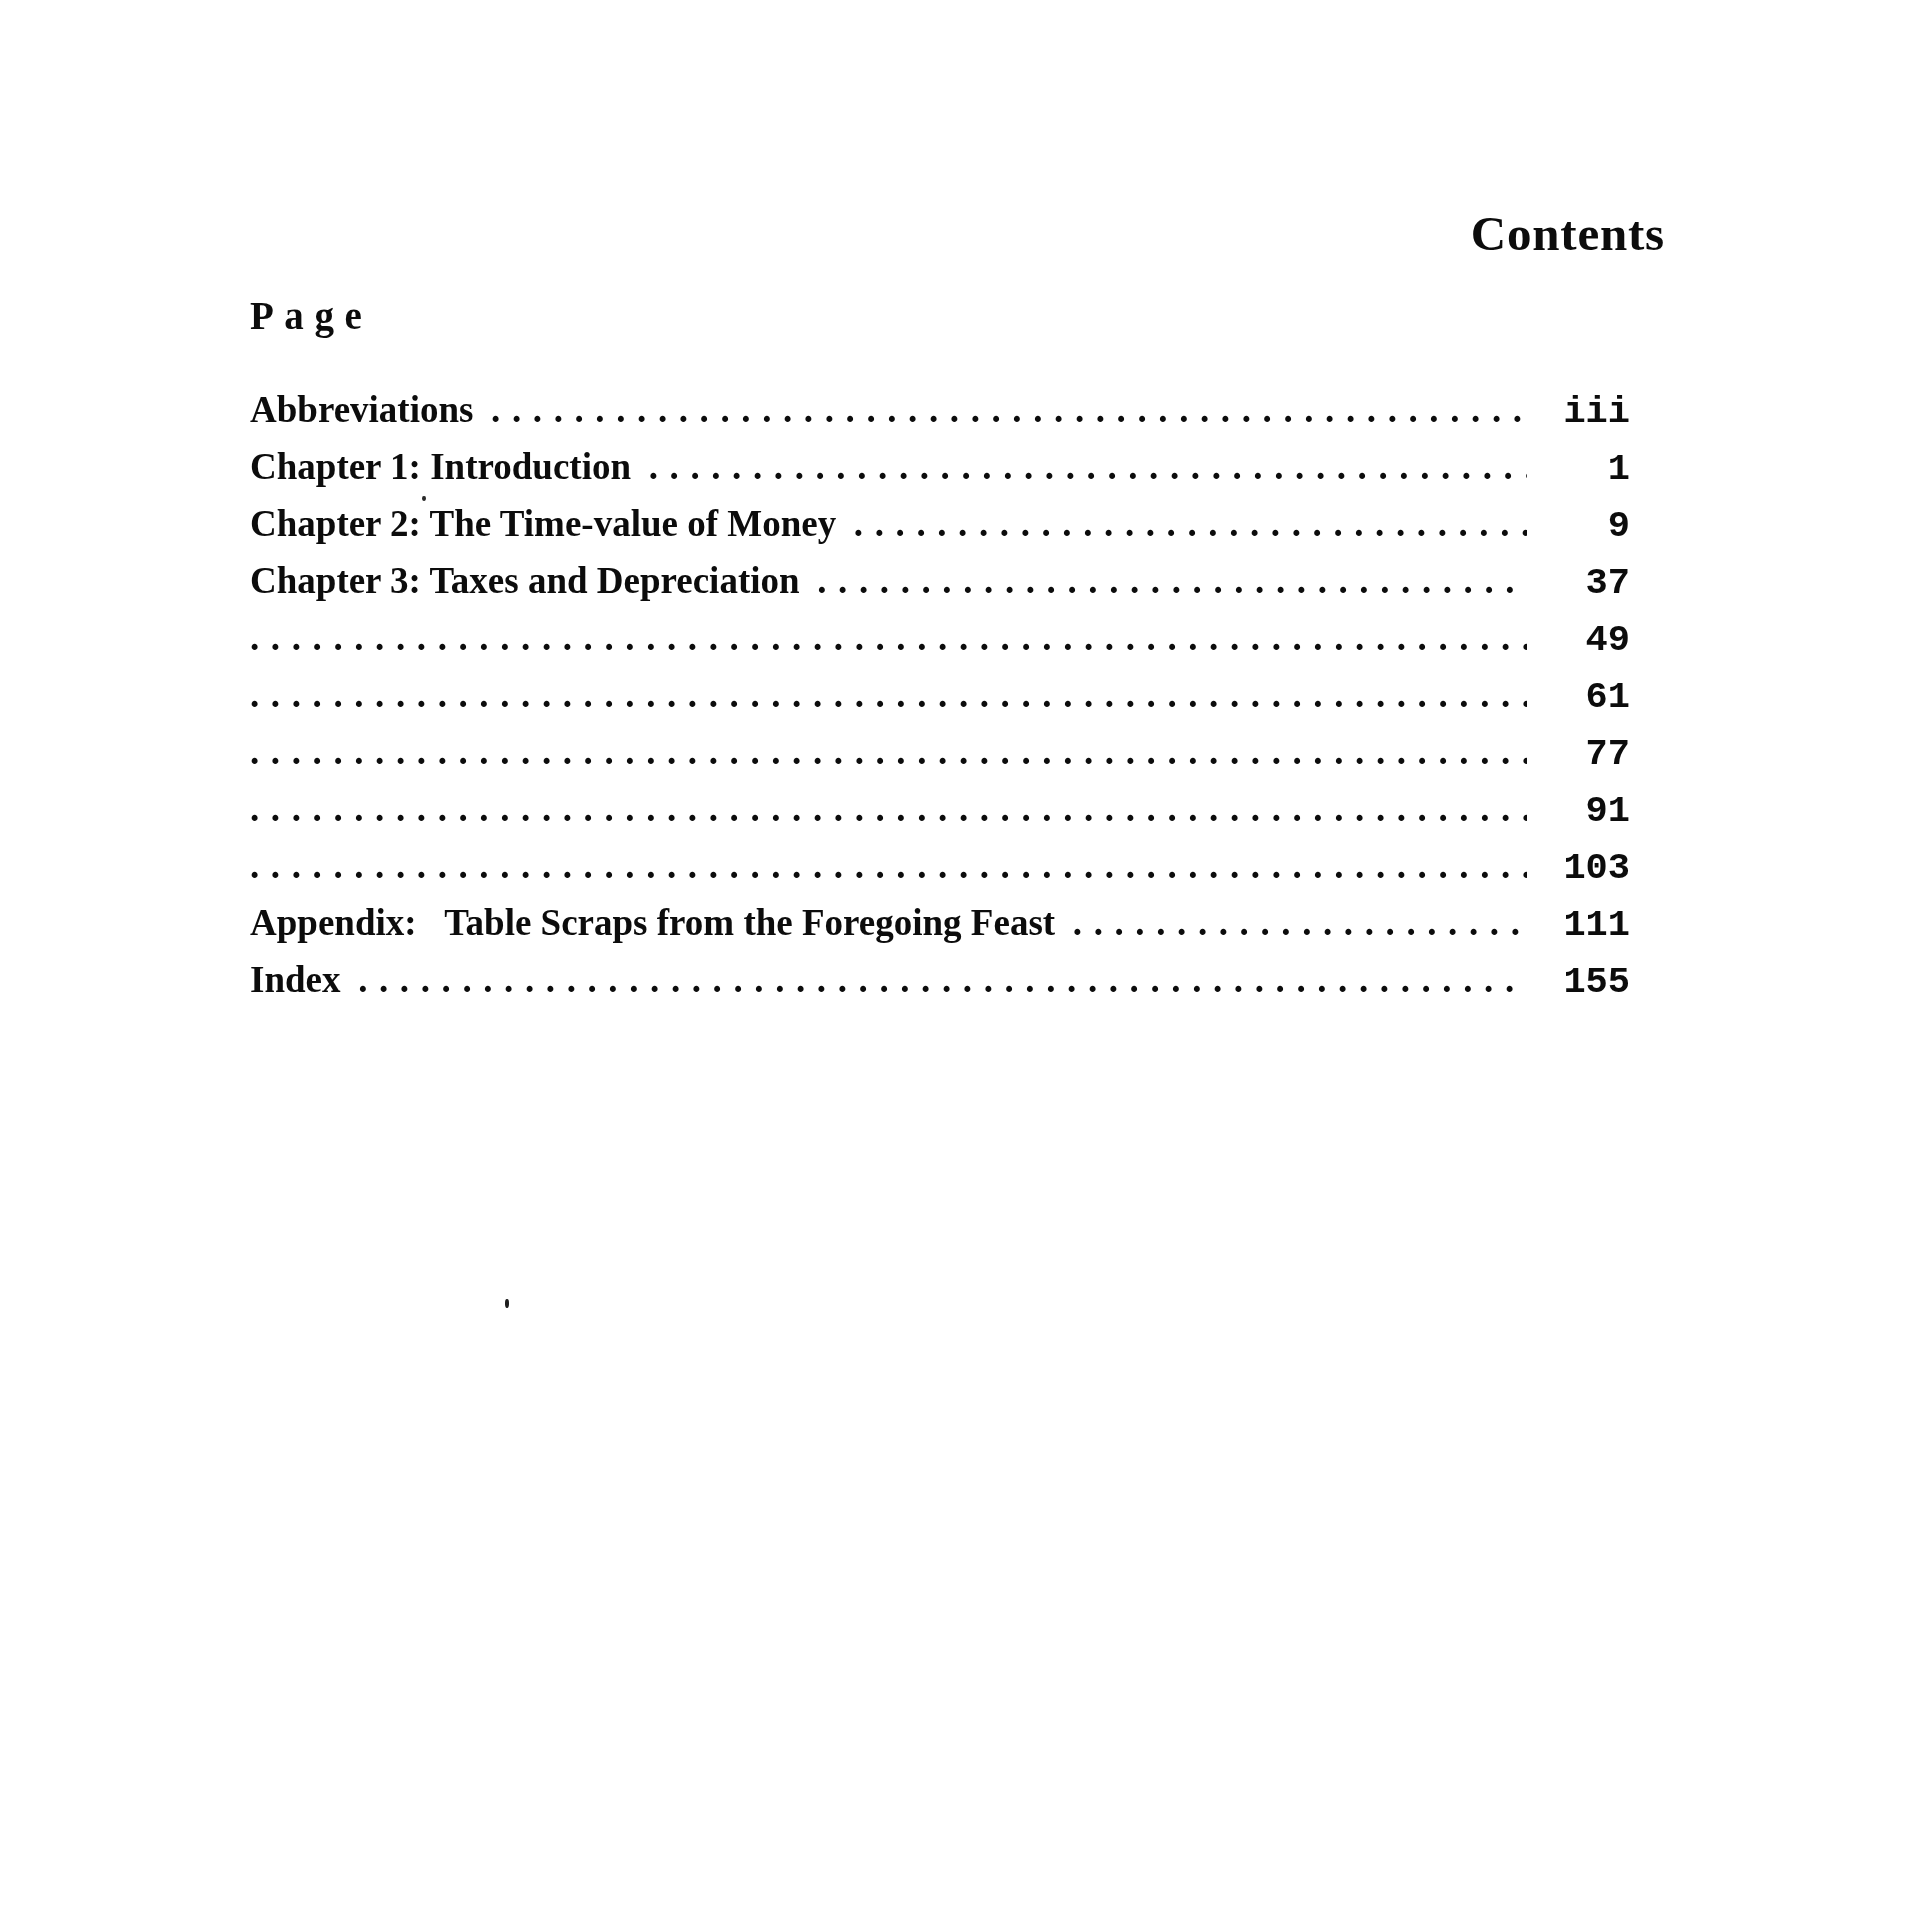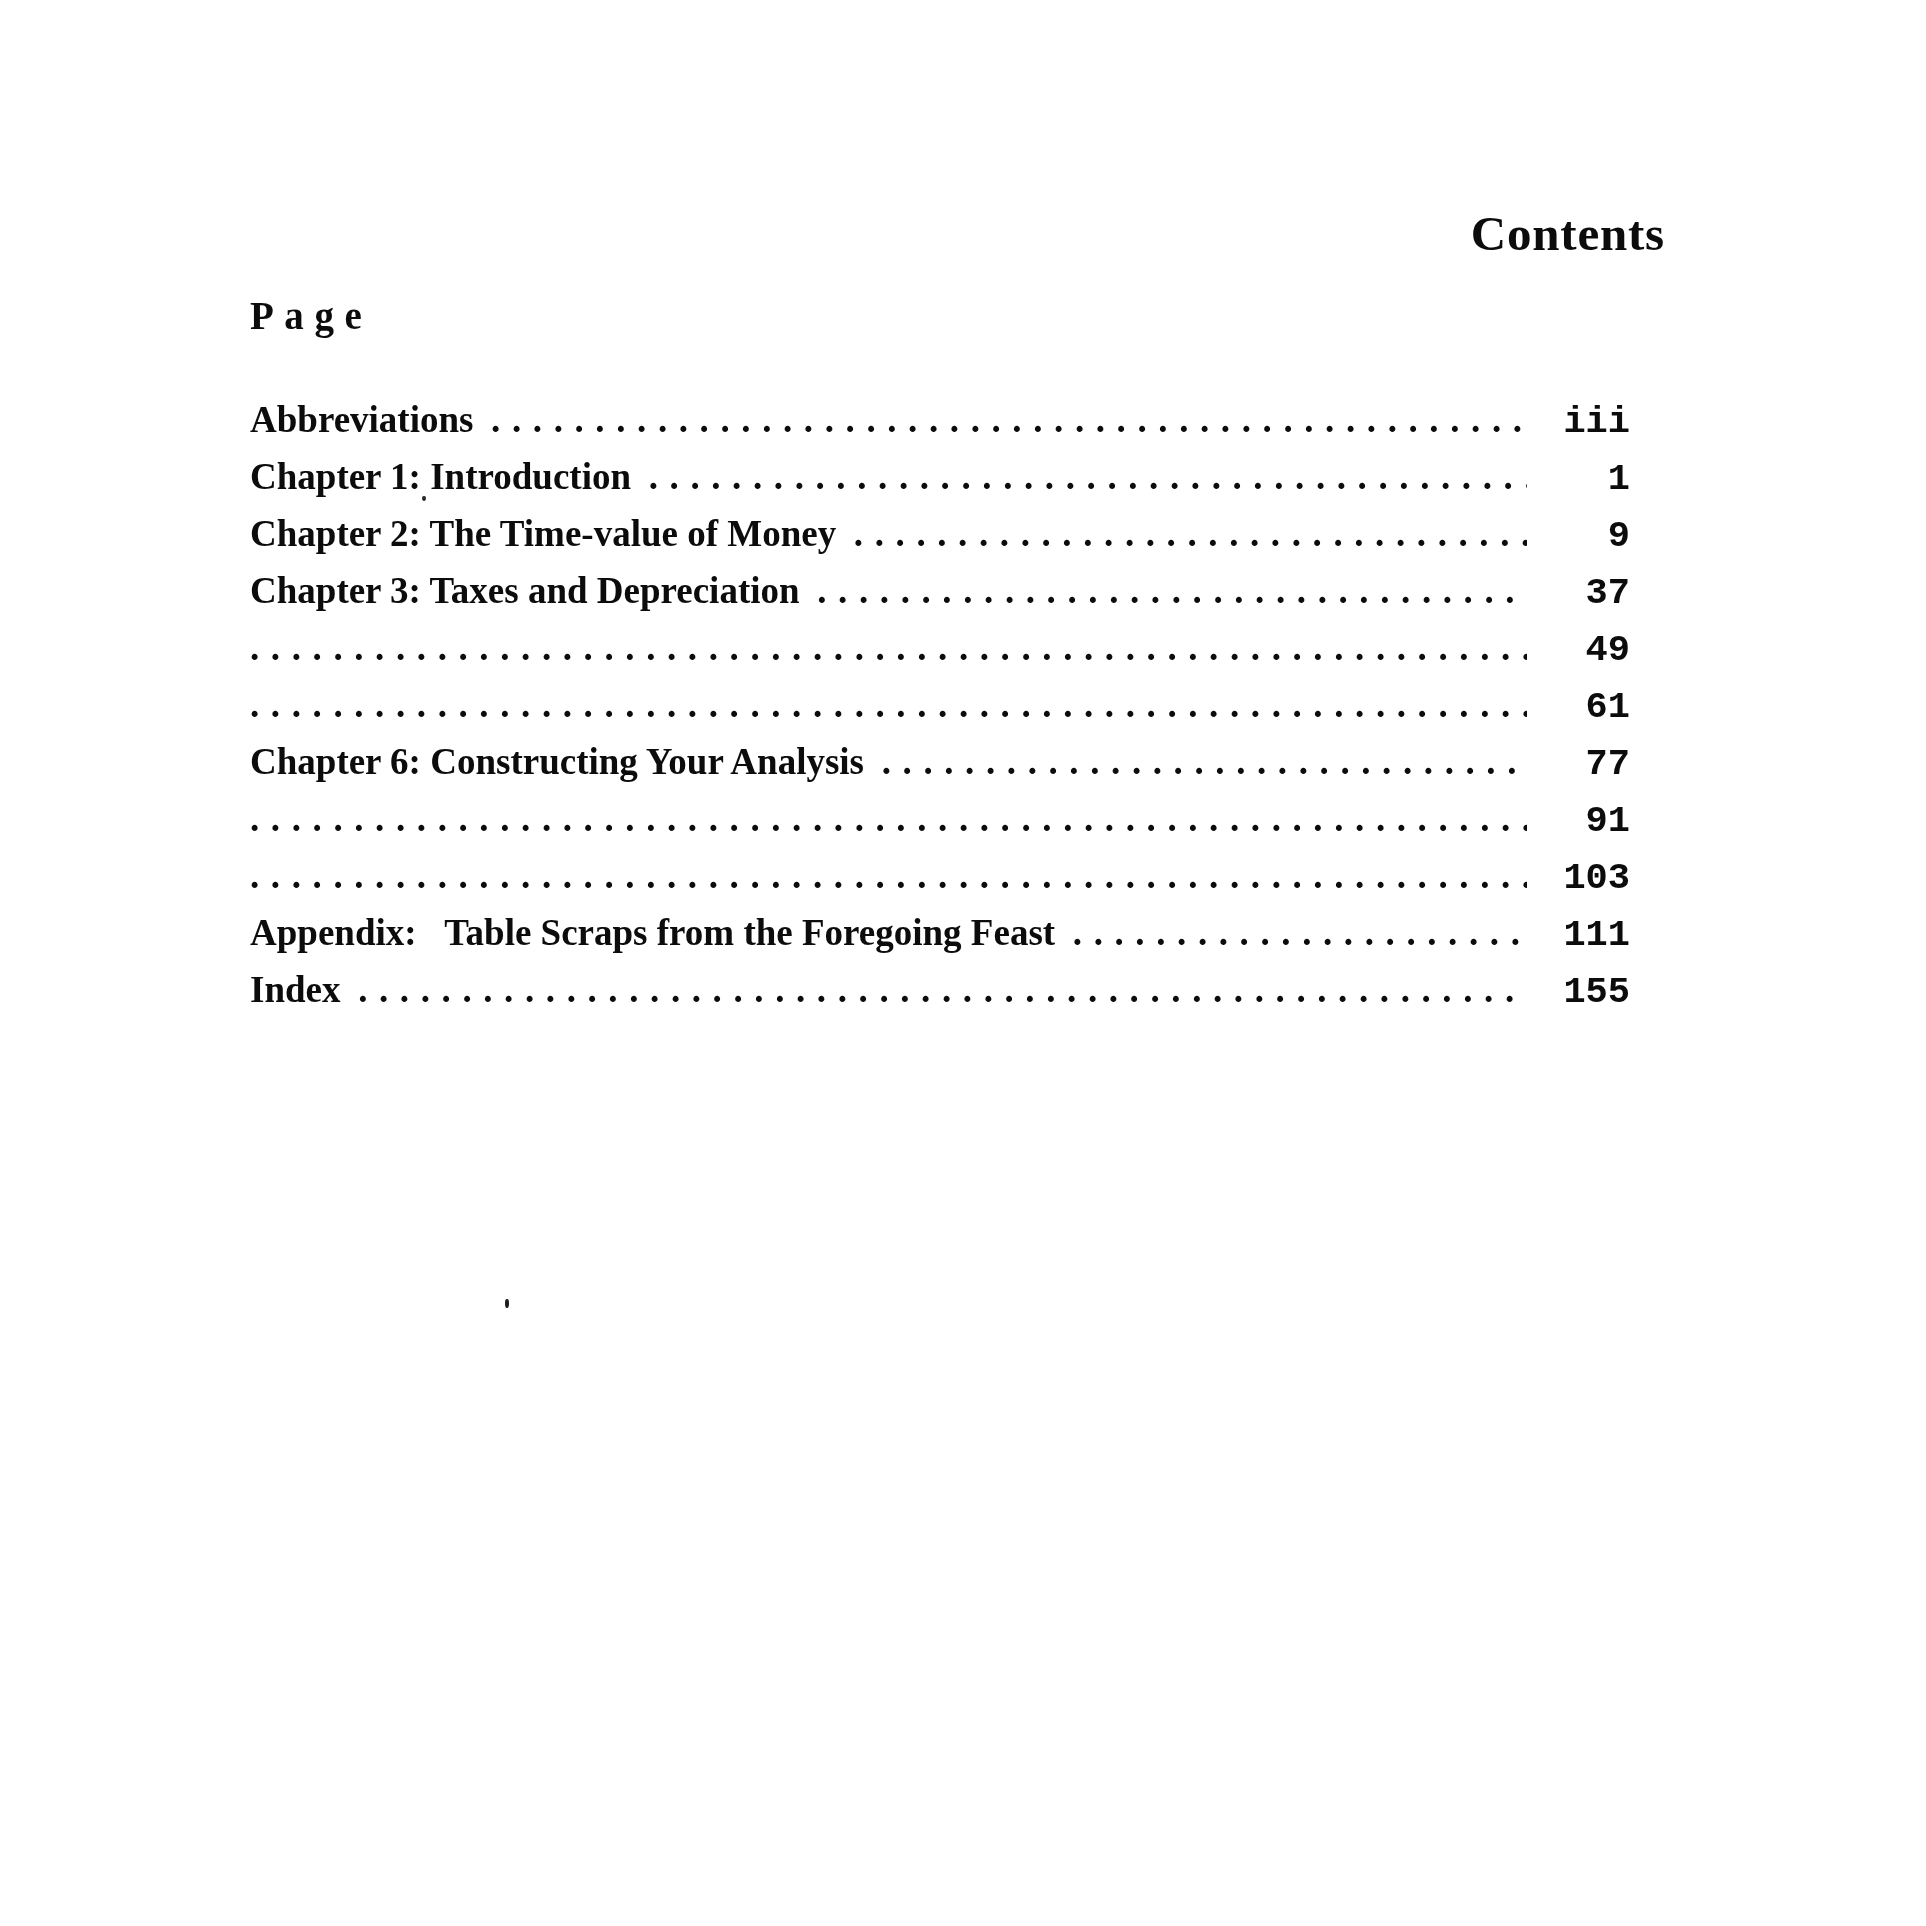--- a/index.html
+++ b/index.html
@@ -39,21 +39,21 @@
     text-align: left;
     font-size: 39px;
     font-weight: 700;
     letter-spacing: 0.27em;
     line-height: 40px;
   }
   
   .toc {
     position: absolute;
     left: 250px;
-    top: 391px;
+    top: 381px;
     width: 1380px;
     z-index: 1;
   }
   .toc-row {
     display: flex;
     align-items: baseline;
     height: 57px;
     line-height: 57px;
     font-size: 37px;
     font-weight: 700;
@@ -138,21 +138,20 @@
       </div>
       <div class="toc-row">
         <span class="toc-leader">................................................................................................</span>
         <span class="toc-page">49</span>
       </div>
       <div class="toc-row">
         <span class="toc-leader">................................................................................................</span>
         <span class="toc-page">61</span>
       </div>
       <div class="toc-row">
-        <span class="toc-label">Chapter 6: Constructing Your Analysis</span>
         <span class="toc-leader">................................................................................................</span>
         <span class="toc-page">77</span>
       </div>
       <div class="toc-row">
         <span class="toc-leader">................................................................................................</span>
         <span class="toc-page">91</span>
       </div>
       <div class="toc-row">
         <span class="toc-leader">................................................................................................</span>
         <span class="toc-page">103</span>

